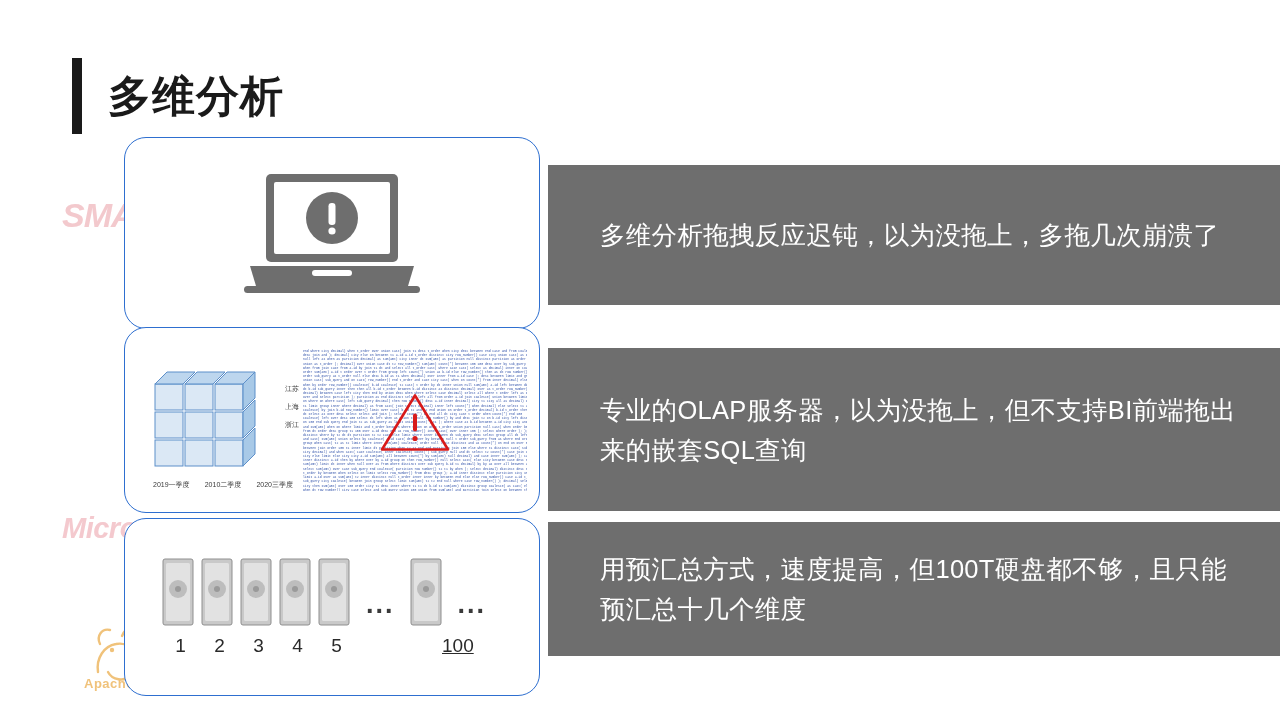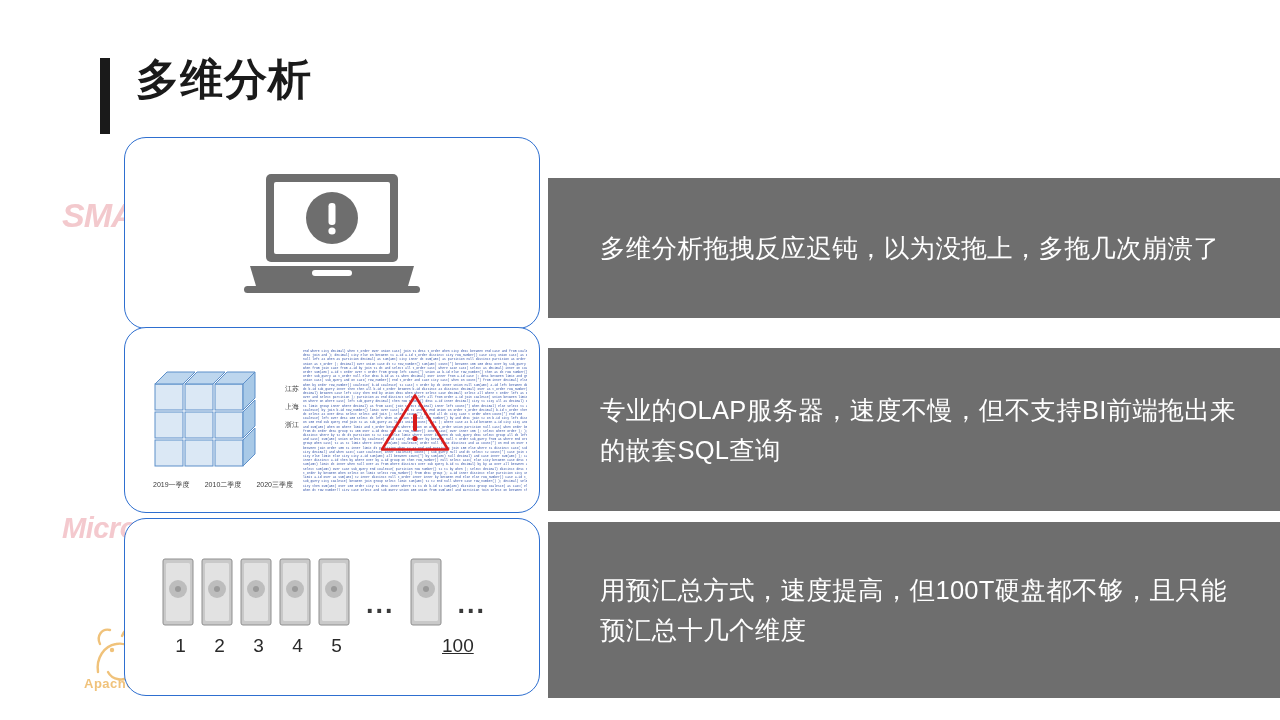--- a/index.html
+++ b/index.html
@@ -14,21 +14,21 @@
     overflow: hidden;
     font-family: "Liberation Sans", sans-serif;
   }
 
   
   .title-wrap {
     position: absolute;
     left: 72px;
     top: 58px;
     display: flex;
-    margin-left: 28px;
+    align-items: center;
   }
   .title-bar {
     width: 10px;
     height: 76px;
     background: #1a1a1a;
     margin-right: 26px;
   }
   .title-text {
     font-size: 43px;
     font-weight: bold;
@@ -117,25 +117,25 @@
     color: #ffffff;
     font-size: 25.5px;
     line-height: 40px;
     padding-left: 52px;
     padding-right: 28px;
     letter-spacing: 0.3px;
   }
 
   
   .row1 .card      { top: 137px; height: 192px; }
-  .row1 .gray-panel{ top: 178px; height: 140px; }
+  .row1 .gray-panel{ top: 165px; height: 140px; }
   .row2 .card      { top: 327px; height: 186px; }
   .row2 .gray-panel{ top: 348px; height: 163px; }
   .row3 .card      { top: 518px; height: 178px; }
-  .row3 .gray-panel{ top: 522px; height: 176px; }
+  .row3 .gray-panel{ top: 522px; height: 134px; }
 
   
   .laptop {
     position: absolute;
     left: 50%;
     top: 50%;
     transform: translate(-50%, -50%);
     width: 180px;
     height: 126px;
   }
@@ -363,21 +363,21 @@
           </div>
         <svg class="warn-tri" width="72" height="62" viewBox="0 0 72 62">
           <path d="M36 4 L69 58 L3 58 Z" fill="none" stroke="#d81a1a" stroke-width="2.6" stroke-linejoin="round"></path>
           <rect x="34" y="22" width="4" height="18" rx="2" fill="#d81a1a"></rect>
           <circle cx="36" cy="47" r="2.6" fill="#d81a1a"></circle>
         </svg>
       </div>
     </div>
   </div>
   <div class="gray-panel">
-    <div class="gray-text">专业的OLAP服务器，速度不慢，但不支持BI前端拖出来的嵌套SQL查询</div>
+    <div class="gray-text">专业的OLAP服务器，以为没拖上，但不支持BI前端拖出来的嵌套SQL查询</div>
   </div>
 </div>
 
 <div class="row row3">
   <div class="card">
     <div class="disks-wrap">
       <div class="disks-row">
         <div class="disk">
           <svg width="36" height="74" viewBox="0 0 36 74">
               <g>

